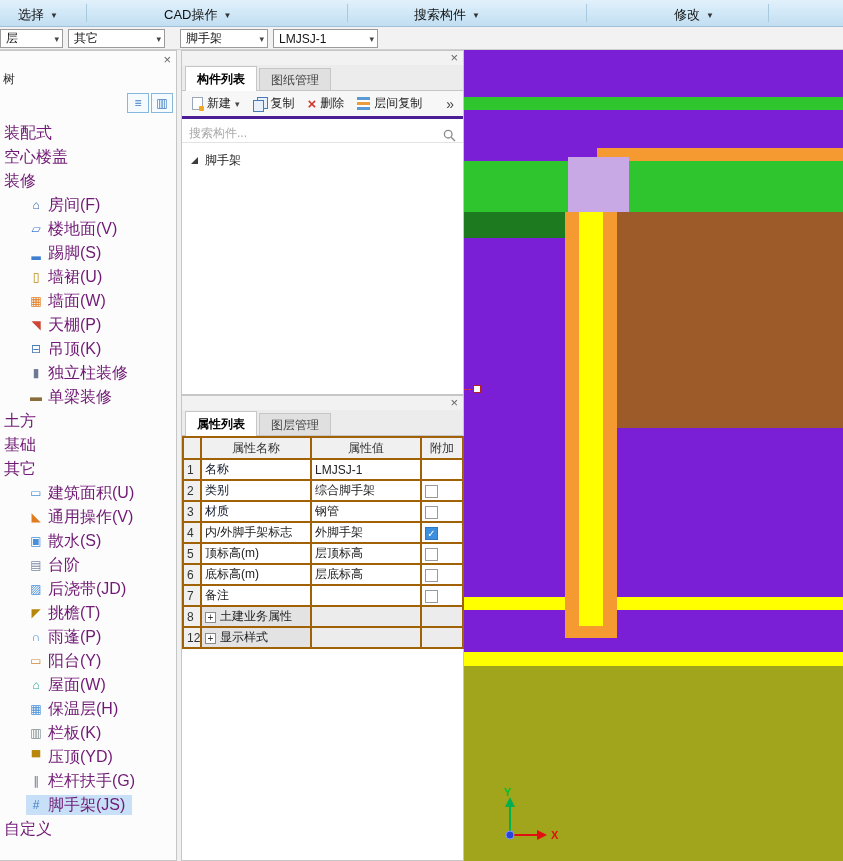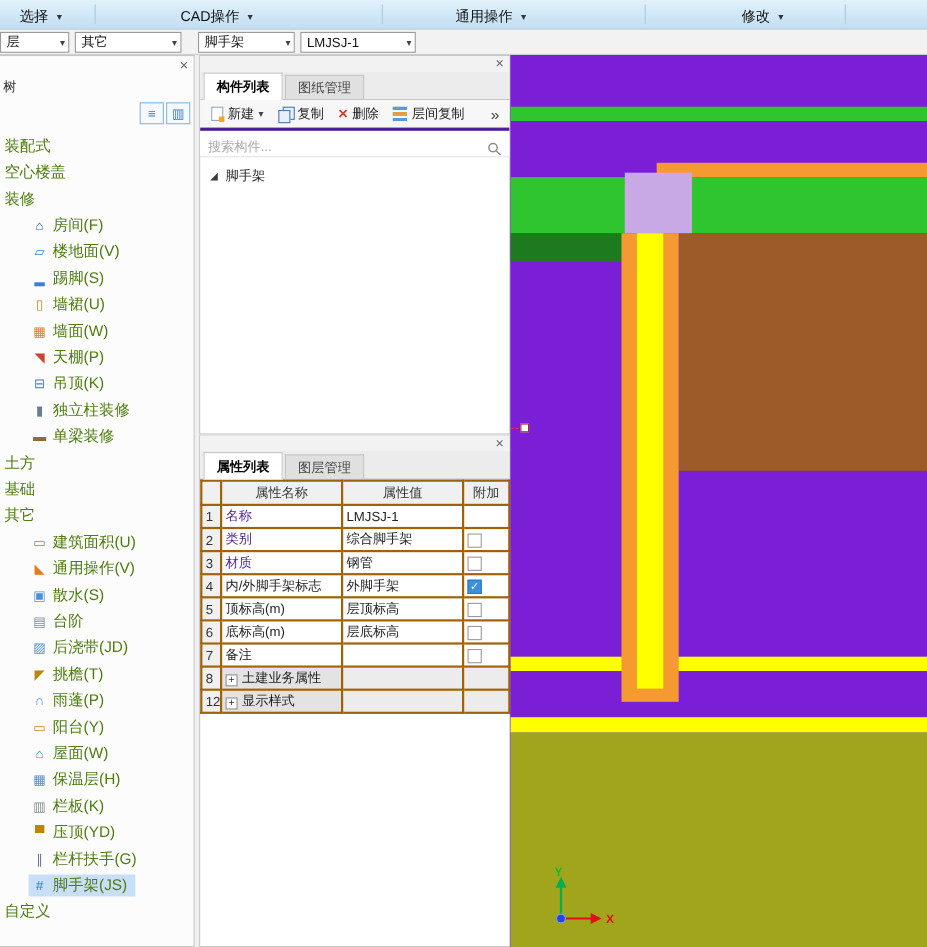--- a/index.html
+++ b/index.html
@@ -28,21 +28,21 @@
   #sidebar{position:absolute;left:0;top:50px;width:177px;height:811px;background:#fcfcfc;border:1px solid #c6c6c6;border-left:none}
   #sidebar-title{position:absolute;left:3px;top:20px;font-size:12px;color:#333}
   .view-btn{position:absolute;top:42px;width:22px;height:20px;background:#f4fafe;border:1px solid #86b7dc;color:#3a7bc5;font-size:12px;text-align:center;line-height:18px;cursor:pointer}
   #sidebar-tree{position:absolute;left:0;top:70px;right:0;bottom:0;overflow:hidden}
   .tree-row{height:24px;display:flex;align-items:center;white-space:nowrap;cursor:default}
   .tree-row.cat{padding-left:3px;color:#222}
   .tree-row.child{padding-left:26px}
   .tree-row .wrap{display:flex;align-items:center;height:20px;padding:0 7px 0 1px}
   .tree-row.sel .wrap{background:#c7e0f7}
   .tree-ic{width:18px;text-align:center;font-size:12px;margin-right:3px}
-  .tree-lb{font-size:14px;color:#4d7c0f}
+  .tree-lb{font-size:16px;color:#701a75}
 
   
   #comp-panel{position:absolute;left:181px;top:50px;width:283px;height:345px;background:#fff;border:1px solid #c6c6c6}
   #comp-toolbar{height:28px;display:flex;align-items:center;gap:3px;padding:0 5px;background:#f7f7f7;border-bottom:3px solid #4c1d95}
   .tbtn{display:flex;align-items:center;gap:4px;padding:3px 5px;font-size:12px;color:#222;cursor:pointer}
   .icon-new{width:11px;height:13px;background:#fff;border:1px solid #98a8b8;position:relative}
   .icon-new::after{content:"";position:absolute;right:-2px;bottom:-2px;width:5px;height:5px;background:#f5a623;border-radius:1px}
   .icon-copy{width:14px;height:14px;position:relative}
   .icon-copy::before,.icon-copy::after{content:"";position:absolute;width:9px;height:10px;border:1px solid #4a7ab5;background:#e8f1fb}
   .icon-copy::before{left:4px;top:0}
@@ -58,21 +58,21 @@
   .expander{width:0;height:0;border-bottom:7px solid #3c3c3c;border-left:7px solid transparent}
   .ctree-item{height:22px;display:flex;align-items:center;margin-left:50px}
   .ctree-item .hl{background:#a9cdf0;padding:2px 4px;font-size:12px;color:#111;white-space:nowrap}
 
   
   #prop-panel{position:absolute;left:181px;top:395px;width:283px;height:466px;background:#fff;border:1px solid #c6c6c6}
   #prop-table{border-collapse:collapse;table-layout:fixed;width:282px;font-size:12px}
   #prop-table th,#prop-table td{border:2px solid #a16207;height:21px;padding:0 3px;overflow:hidden;white-space:nowrap;text-align:left;font-weight:normal}
   #prop-table th{background:#f0f0f0;text-align:center;color:#333;height:22px}
   td.num{background:#f0f0f0;text-align:center;padding:0;color:#333}
-  td .blue{color:#4c1d95}
+  td .blue{color:#0f172a}
   td.pchk{text-align:center}
   .cb{display:inline-block;width:13px;height:13px;border:1px solid #9a9a9a;background:#fff;vertical-align:middle;line-height:12px;font-size:10px;text-align:center}
   .cb.on{background:#3d8fe0;border-color:#2f77c4;color:#fff}
   td.grp{background:#e3e3e3}
   td.grp2{background:#ececec}
   .plus{display:inline-block;width:11px;height:11px;border:1px solid #8a8a8a;background:#fff;line-height:9px;text-align:center;font-size:10px;color:#333;margin-right:4px;vertical-align:-1px}
 
   
   #viewport{position:absolute;left:464px;top:50px;width:379px;height:811px;overflow:hidden;background:#7b1fd6}
   #regions{position:absolute;left:0;top:0;right:0;bottom:0}
@@ -86,21 +86,21 @@
 <div id="menubar">
   <div class="menu-item" style="left:8px">
     <span>选择</span>
     <span class="menu-caret">▼</span>
   </div>
   <div class="menu-item" style="left:154px">
     <span>CAD操作</span>
     <span class="menu-caret">▼</span>
   </div>
   <div class="menu-item" style="left:404px">
-    <span>通用操作</span>
+    <span>搜索构件</span>
     <span class="menu-caret">▼</span>
   </div>
   <div class="menu-item" style="left:664px">
     <span>修改</span>
     <span class="menu-caret">▼</span>
   </div>
   <div class="menu-sep" style="left:86px"></div>
   <div class="menu-sep" style="left:347px"></div>
   <div class="menu-sep" style="left:586px"></div>
   <div class="menu-sep" style="left:768px"></div>

